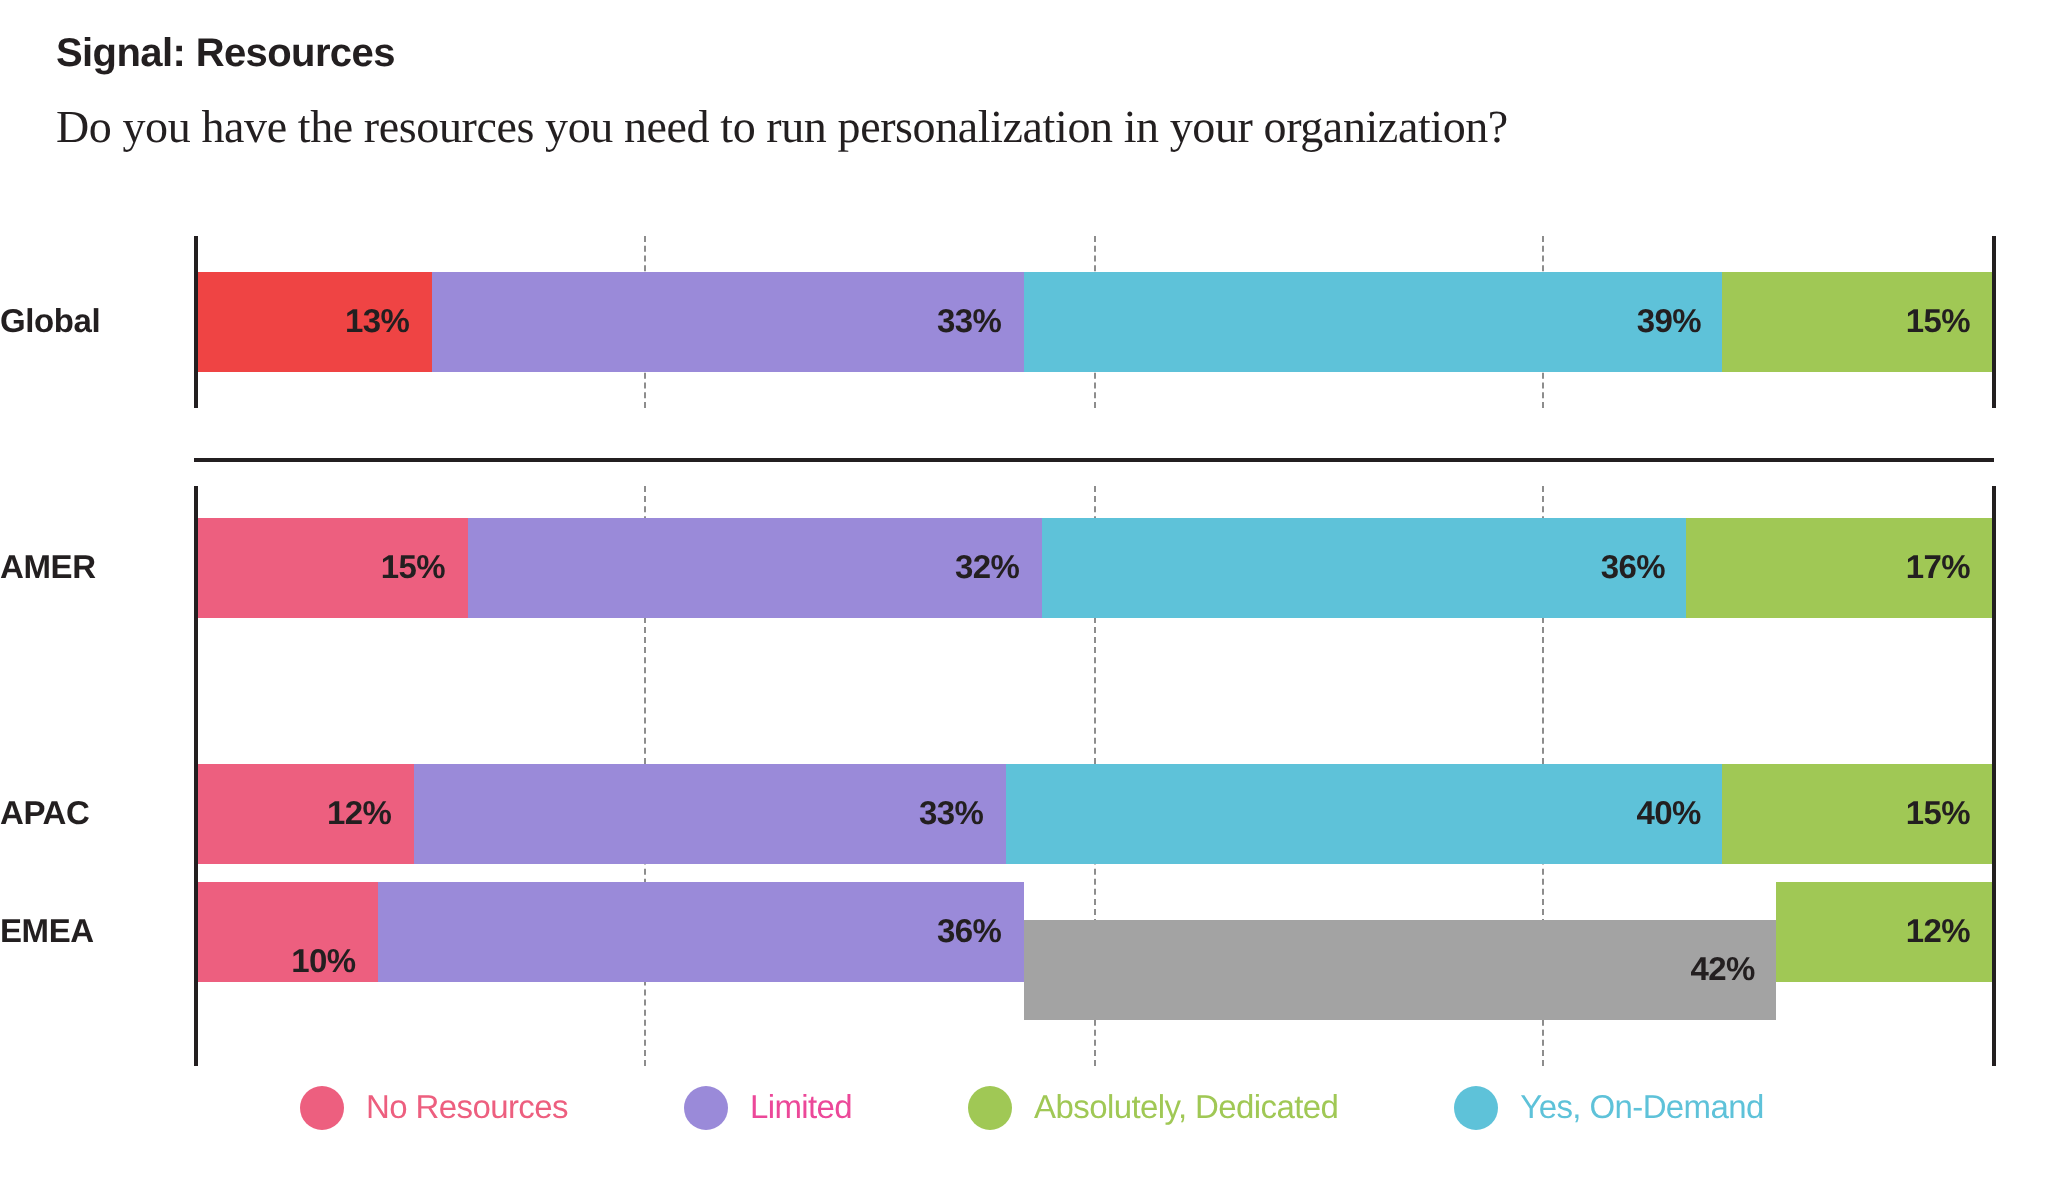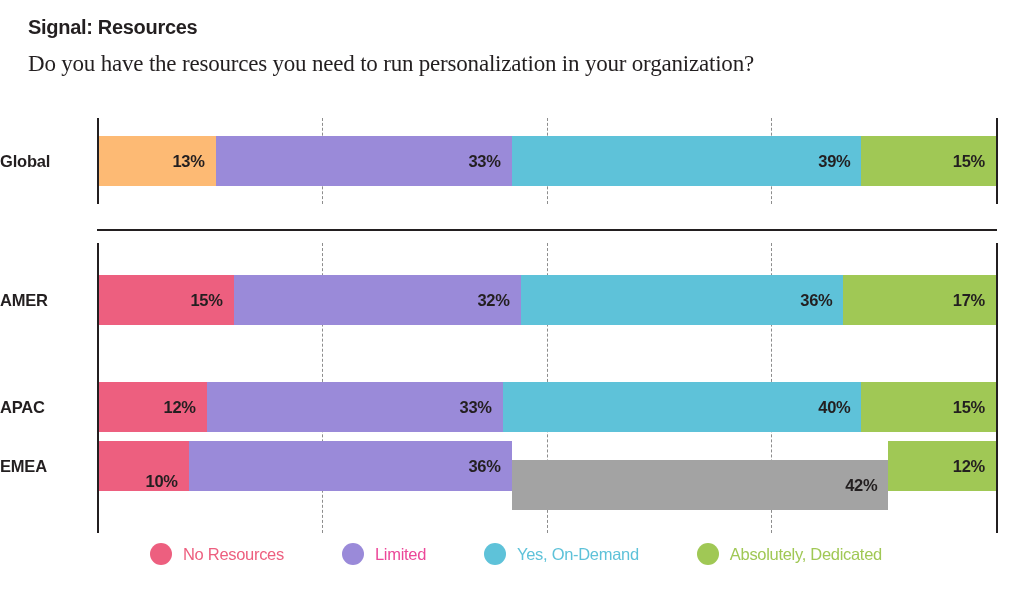--- a/index.html
+++ b/index.html
@@ -169,35 +169,35 @@
       <div class="gridline" style="left: 771.25px; top: 118px; height: 86px;"></div>
       <div class="axis-line left" style="top: 243px; height: 290px;"></div>
       <div class="axis-line right" style="top: 243px; height: 290px;"></div>
       <div class="gridline" style="left: 321.75px; top: 243px; height: 290px;"></div>
       <div class="gridline" style="left: 546.5px; top: 243px; height: 290px;"></div>
       <div class="gridline" style="left: 771.25px; top: 243px; height: 290px;"></div>
       <div class="group-separator" style="top: 229px;"></div>
       <div class="bar-row" style="top: 136px; width: 1024px;">
         <div class="row-label">Global</div>
         <div class="bar-track">
-          <div class="seg" style="width: 13%; background: #fdba74; padding-left: 13px;">
+          <div class="seg" style="width: 13%; background: #ef4444; padding-left: 13px;">
             <span class="seg-label">13%</span>
           </div>
           <div class="seg" style="width: 33%; background: rgb(154, 138, 217);">
             <span class="seg-label">33%</span>
           </div>
           <div class="seg" style="width: 39%; background: rgb(94, 194, 217);">
             <span class="seg-label">39%</span>
           </div>
           <div class="seg" style="width: 15%; background: rgb(160, 200, 85);">
             <span class="seg-label">15%</span>
           </div>
         </div>
       </div>
-      <div class="bar-row" style="top: 275px; width: 1024px;">
+      <div class="bar-row" style="top: 259px; width: 1024px;">
         <div class="row-label">AMER</div>
         <div class="bar-track">
           <div class="seg" style="width: 15%; background: rgb(237, 95, 127);">
             <span class="seg-label">15%</span>
           </div>
           <div class="seg" style="width: 32%; background: rgb(154, 138, 217);">
             <span class="seg-label">32%</span>
           </div>
           <div class="seg" style="width: 36%; background: rgb(94, 194, 217);">
             <span class="seg-label">36%</span>
@@ -247,22 +247,22 @@
 
   <div class="legend-item">
         <span class="legend-dot" style="background: rgb(237, 95, 127);"></span>
         <span class="legend-label" style="color: rgb(237, 95, 127);">No Resources</span>
       </div>
       <div class="legend-item">
         <span class="legend-dot" style="background: rgb(154, 138, 217);"></span>
         <span class="legend-label" style="color: #ec4899;">Limited</span>
       </div>
       <div class="legend-item">
+        <span class="legend-dot" style="background: rgb(160, 200, 85);"></span>
+        <span class="legend-label" style="color: rgb(160, 200, 85);">Absolutely, Dedicated</span>
+      </div>
+      <div class="legend-item">
         <span class="legend-dot" style="background: rgb(94, 194, 217);"></span>
         <span class="legend-label" style="color: rgb(94, 194, 217);">Yes, On-Demand</span>
       </div>
-      <div class="legend-item">
-        <span class="legend-dot" style="background: rgb(160, 200, 85);"></span>
-        <span class="legend-label" style="color: rgb(160, 200, 85);">Absolutely, Dedicated</span>
-      </div>
     </div>
 
 </div>
 
 </body></html>

